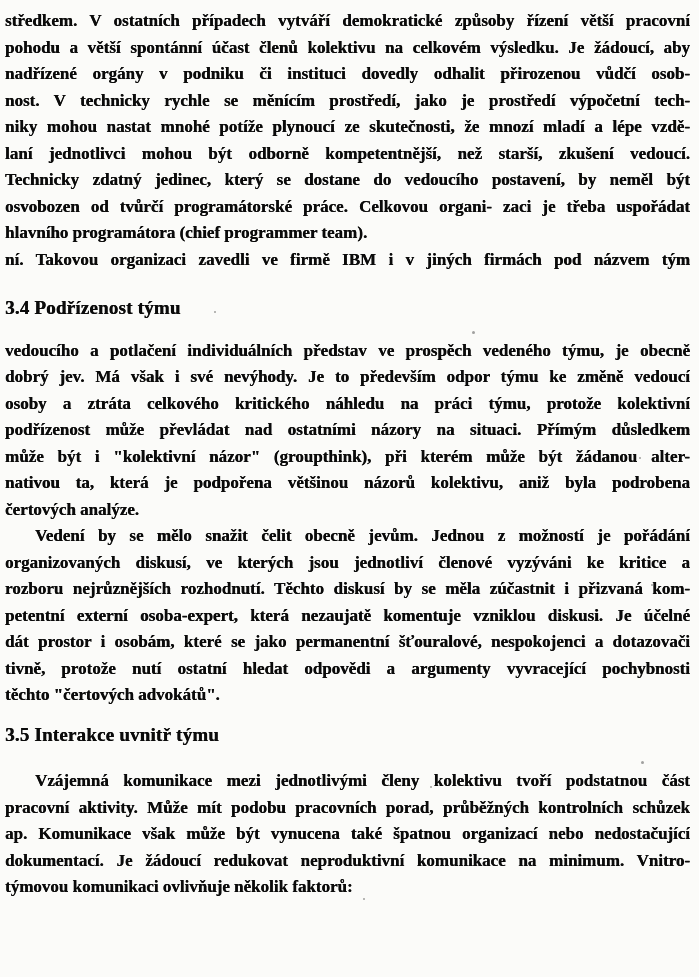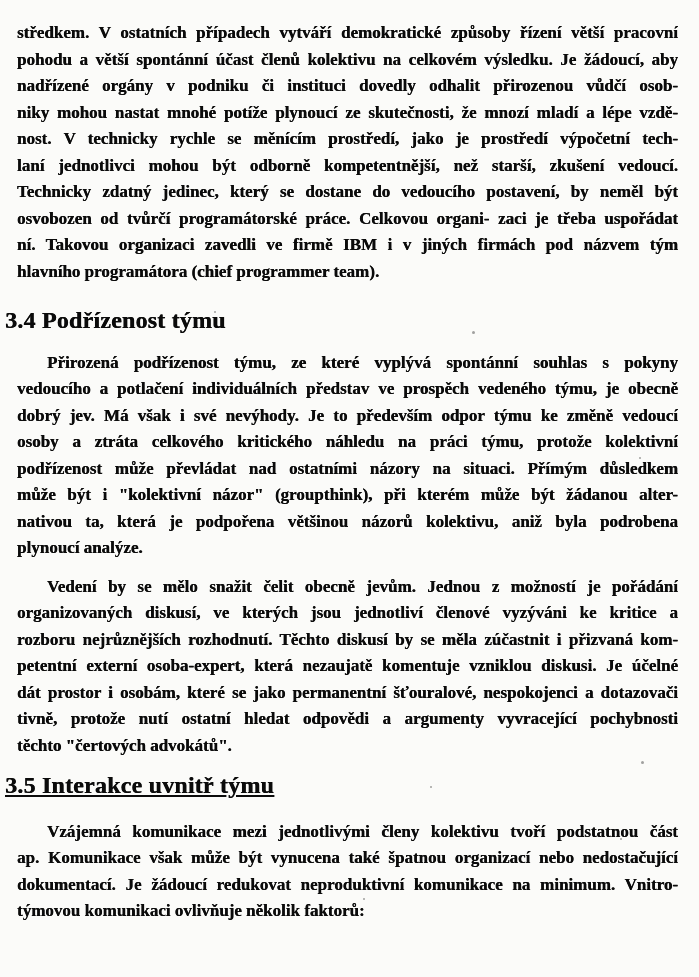--- a/index.html
+++ b/index.html
@@ -28,77 +28,77 @@
     overflow: hidden;
     text-shadow: 0.3px 0 0 currentColor;
   }
   .line.last {
     text-align-last: left;
   }
   .line.first-indent {
     text-indent: 30px;
   }
   .paragraph {
-    margin: 12px;
+    margin: 0;
   }
   .heading {
-    font-size: 24px;
+    font-size: 19px;
     line-height: 26.5px;
     letter-spacing: 0.2px;
     text-shadow: 0.4px 0 0 currentColor;
   }
   .heading.heading-a { margin: 22px 0 16px 0; }
-  .heading.heading-b { margin: 13px 0 20px 0; text-decoration: underline; }
+  .heading.heading-b { margin: 13px 0 20px 0; }
   .speck {
     position: absolute;
     background: #555;
     border-radius: 50%;
     opacity: 0.55;
   }
 </style>
 </head>
 <body>
 
 <div class="page">
   <div id="doc">
       <div class="paragraph">
         <div class="line">středkem. V ostatních případech vytváří demokratické způsoby řízení větší pracovní</div>
         <div class="line">pohodu a větší spontánní účast členů kolektivu na celkovém výsledku. Je žádoucí, aby</div>
         <div class="line">nadřízené orgány v podniku či instituci dovedly odhalit přirozenou vůdčí osob-</div>
+        <div class="line">nost. V technicky rychle se měnícím prostředí, jako je prostředí výpočetní tech-</div>
         <div class="line">niky mohou nastat mnohé potíže plynoucí ze skutečnosti, že mnozí mladí a lépe vzdě-</div>
-        <div class="line">nost. V technicky rychle se měnícím prostředí, jako je prostředí výpočetní tech-</div>
         <div class="line">laní jednotlivci mohou být odborně kompetentnější, než starší, zkušení vedoucí.</div>
         <div class="line">Technicky zdatný jedinec, který se dostane do vedoucího postavení, by neměl být</div>
         <div class="line">osvobozen od tvůrčí programátorské práce. Celkovou organi- zaci je třeba uspořádat</div>
+        <div class="line last">hlavního programátora (chief programmer team).</div>
         <div class="line">ní. Takovou organizaci zavedli ve firmě IBM i v jiných firmách pod názvem tým</div>
-        <div class="line last">hlavního programátora (chief programmer team).</div>
       </div>
       <div class="heading heading-a">3.4 Podřízenost týmu</div>
       <div class="paragraph">
-        <div class="line first-indent">Přirozená podřízenost týmu, ze které vyplývá spontánní souhlas s pokyny</div>
         <div class="line">vedoucího a potlačení individuálních představ ve prospěch vedeného týmu, je obecně</div>
         <div class="line">dobrý jev. Má však i své nevýhody. Je to především odpor týmu ke změně vedoucí</div>
         <div class="line">osoby a ztráta celkového kritického náhledu na práci týmu, protože kolektivní</div>
         <div class="line">podřízenost může převládat nad ostatními názory na situaci. Přímým důsledkem</div>
         <div class="line">může být i "kolektivní názor" (groupthink), při kterém může být žádanou alter-</div>
         <div class="line">nativou ta, která je podpořena většinou názorů kolektivu, aniž byla podrobena</div>
-        <div class="line last">plynoucí analýze.</div>
+        <div class="line last">čertových analýze.</div>
       </div>
       <div class="paragraph">
         <div class="line first-indent">Vedení by se mělo snažit čelit obecně jevům. Jednou z možností je pořádání</div>
         <div class="line">organizovaných diskusí, ve kterých jsou jednotliví členové vyzýváni ke kritice a</div>
         <div class="line">rozboru nejrůznějších rozhodnutí. Těchto diskusí by se měla zúčastnit i přizvaná kom-</div>
         <div class="line">petentní externí osoba-expert, která nezaujatě komentuje vzniklou diskusi. Je účelné</div>
         <div class="line">dát prostor i osobám, které se jako permanentní šťouralové, nespokojenci a dotazovači</div>
         <div class="line">tivně, protože nutí ostatní hledat odpovědi a argumenty vyvracející pochybnosti</div>
         <div class="line last">těchto "čertových advokátů".</div>
       </div>
       <div class="heading heading-b">3.5 Interakce uvnitř týmu</div>
       <div class="paragraph">
         <div class="line first-indent">Vzájemná komunikace mezi jednotlivými členy kolektivu tvoří podstatnou část</div>
+        <div class="line">pracovní aktivity. Může mít podobu pracovních porad, průběžných kontrolních schůzek</div>
         <div class="line">ap. Komunikace však může být vynucena také špatnou organizací nebo nedostačující</div>
         <div class="line">dokumentací. Je žádoucí redukovat neproduktivní komunikace na minimum. Vnitro-</div>
         <div class="line last">týmovou komunikaci ovlivňuje několik faktorů:</div>
       </div>
     </div>
 </div>
 
 <div class="speck" style="left:472px; top:331px; width:3px; height:3px;"></div>
 <div class="speck" style="left:639px; top:457px; width:2px; height:2px;"></div>
 <div class="speck" style="left:651px; top:584px; width:2px; height:2px;"></div>

